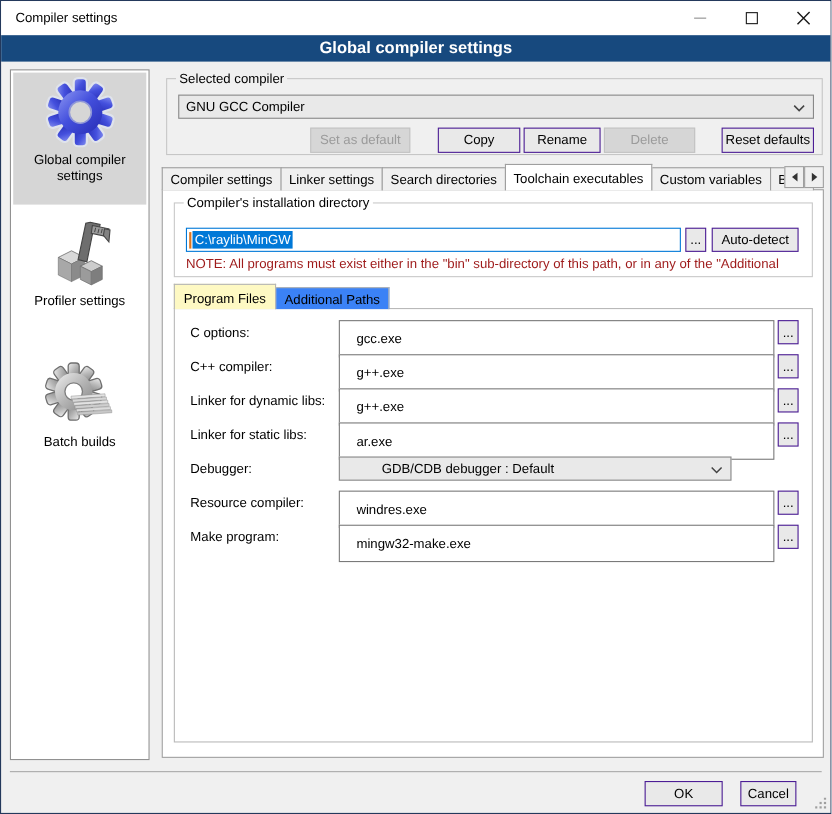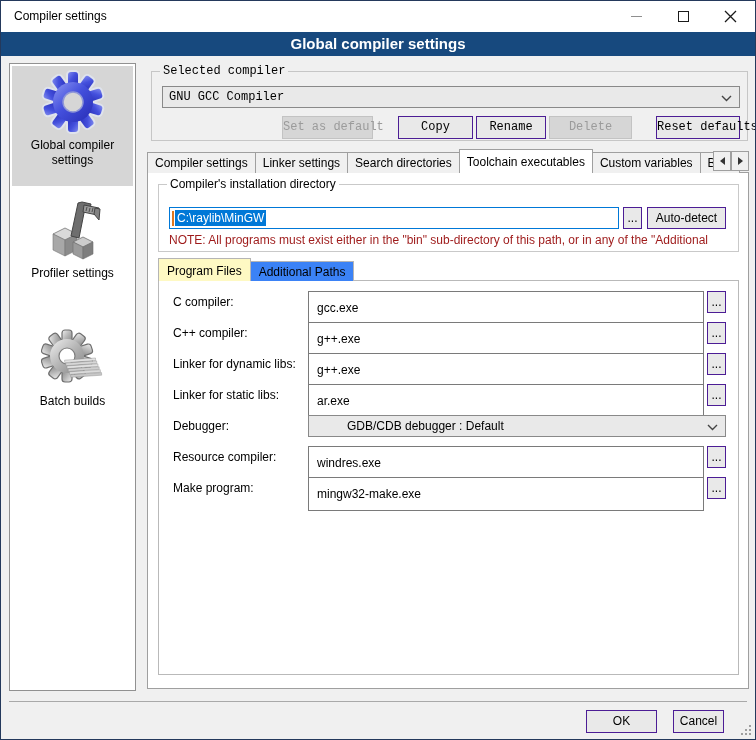--- a/index.html
+++ b/index.html
@@ -34,24 +34,24 @@
   .glabel.onwhite { background:#fff; }
 
   
   .btn { height:23px; line-height:21px; text-align:center; background:#e9e9e9;
          border:1px solid #4c1d95; font-size:12px; cursor:default; white-space:nowrap; }
   .btn.disabled { background:#d6d6d6; border-color:#c3c3c3; color:#9b9b9b; }
   .combo { background:#e9e9e9; border:1px solid #898989; position:absolute; height:22px;
            line-height:20px; padding-left:6px; overflow:hidden; white-space:nowrap; }
   .combo .chev { position:absolute; right:7px; top:8px; }
   .tinput { position:absolute; height:34px; border:1px solid #7a7a7a; background:#fff;
-            font:12px "Liberation Sans", sans-serif; padding:0 8px; }
-
-  
-  .g-compiler { left:150px; top:70px; width:597px; height:70px;font-family:Liberation Mono, monospace; }
+            font:12px "Liberation Sans", sans-serif; padding:0 15px; }
+
+  
+  .g-compiler { left:150px; top:70px; width:597px; height:70px; }
   .g-compiler .combo { left:10px; right:7px; top:14px; }
   .btnrow { position:absolute; left:10px; right:7px; top:44px; height:23px; display:flex; }
   .b-setdefault { width:91px; margin-left:120px; }
   .b-copy   { width:75px; margin-left:25px; }
   .b-rename { width:70px; margin-left:3px; }
   .b-delete { width:83px; margin-left:3px; }
   .b-reset  { width:84px; margin-left:auto; }
 
   
   .tabstrip { position:absolute; left:146px; top:148px; width:602px; height:24px;
@@ -88,21 +88,21 @@
           border-bottom:none; margin-left:-1px; white-space:nowrap; cursor:default; }
   .itab:first-child { margin-left:0; }
   .itab.active { height:23px; padding-top:5px; background:#fef9c3; position:relative; z-index:3; }
   .innerpage { position:absolute; left:10px; top:107px; width:581px; height:395px;
                border:1px solid #b9b9b9; background:#fff; z-index:1; }
 
   .frow { position:absolute; left:0; right:0; height:22px; }
   .flabel { position:absolute; left:14px; top:4px; white-space:nowrap; }
   .finput { left:149px; width:396px; }
   .fbrowse { position:absolute; left:548px; top:0; width:19px; height:22px; }
-  .fselect { left:149px; width:418px;padding-left:38px; }
+  .fselect { left:149px; width:357px;padding-left:38px; }
 
   
   .divider { position:absolute; left:8px; right:8px; top:700px; border-top:1px solid #a9a9a9; }
   .b-ok { position:absolute; left:585px; top:709px; width:71px; }
   .b-cancel { position:absolute; left:672px; top:709px; width:51px; }
   .grip { position:absolute; right:3px; bottom:3px; }
 </style>
 </head>
 <body>
 
@@ -265,21 +265,21 @@
     </div>
 
     <div class="itabstrip">
       <div class="itab active">Program Files</div>
       <div class="itab">Additional Paths</div>
     </div>
 
     <div class="innerpage">
 
       <div class="frow" style="top:10px">
-        <span class="flabel">C compiler:</span>
+        <span class="flabel">C options:</span>
         <input class="tinput finput" value="gcc.exe" style="">
         <div class="btn fbrowse">...</div>
       </div>
 
       <div class="frow" style="top:41px">
         <span class="flabel">C++ compiler:</span>
         <input class="tinput finput" value="g++.exe" style="">
         <div class="btn fbrowse">...</div>
       </div>
 

